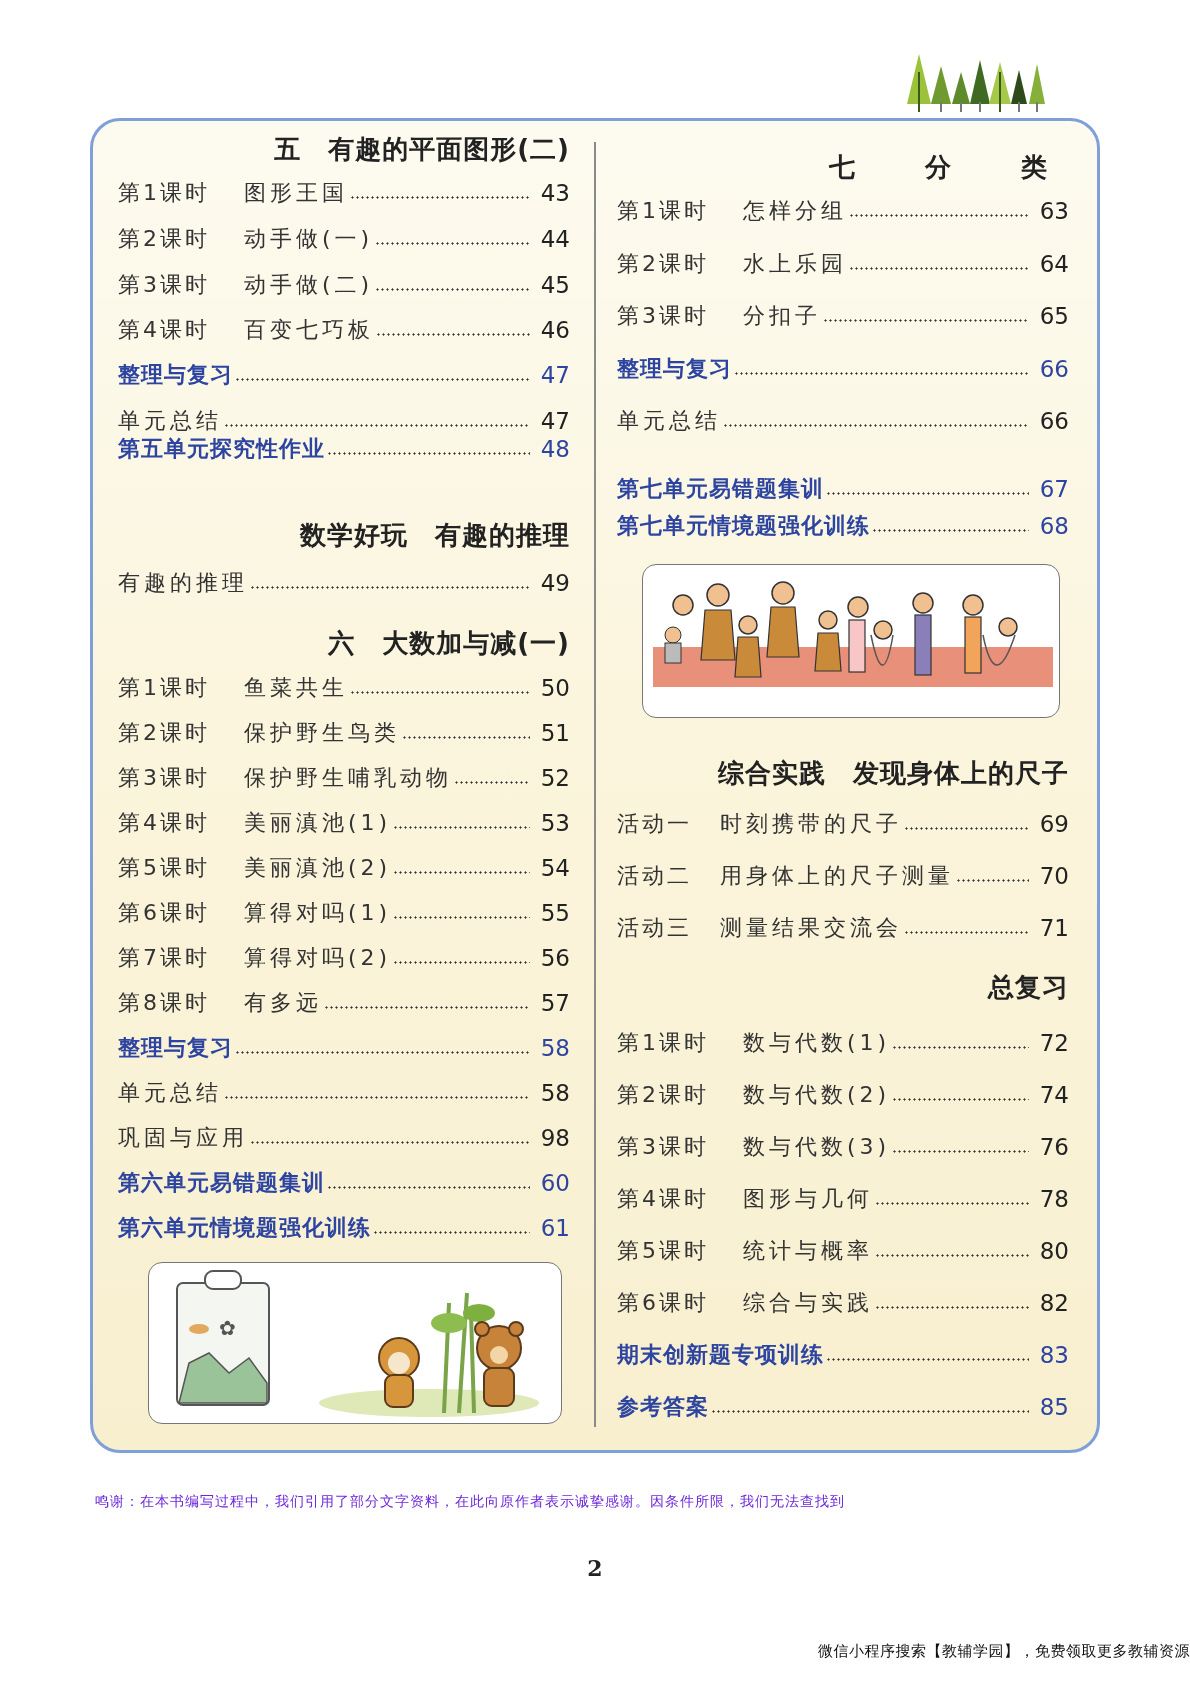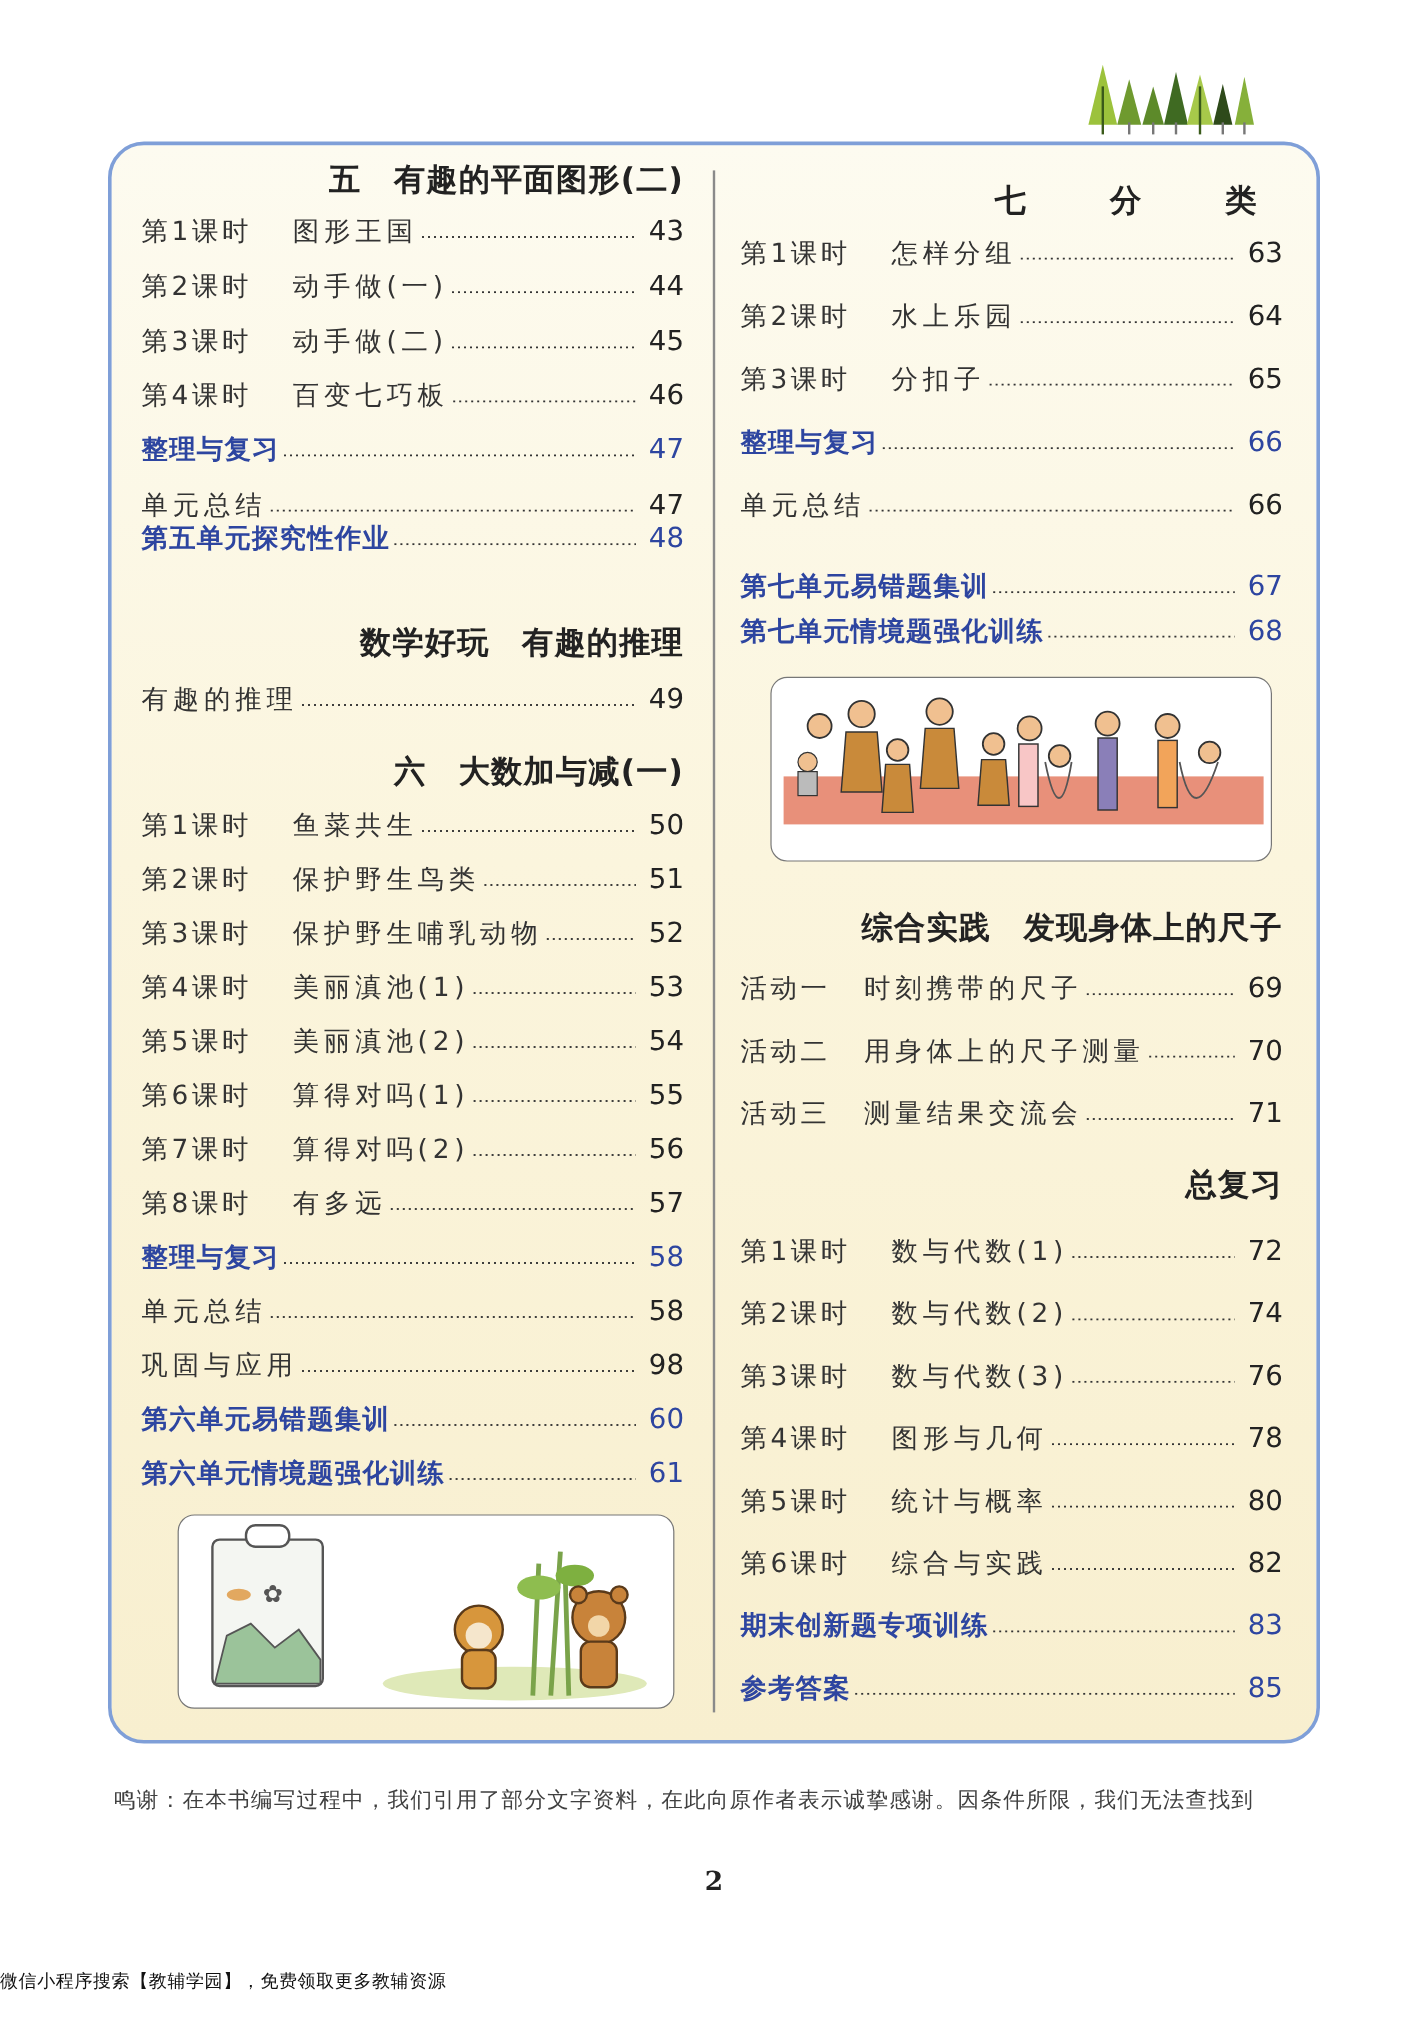--- a/index.html
+++ b/index.html
@@ -37,25 +37,25 @@
     background-size: 5px 3px; background-repeat: repeat-x;
   }
   .entry .page { font-size: 23px; color: #222; width: 34px; text-align: right; flex: none; }
   .entry.blue .title { color: #2d45a0; font-weight: bold; letter-spacing: 1px; }
   .entry.blue .page { color: #2d45a0; }
   .illus {
     position: absolute; background: #ffffff; border: 1.5px solid #777; border-radius: 14px; overflow: hidden;
   }
   .ack {
     position: absolute; left: 95px; top: 1482px; width: 1010px;
-    font-size: 18px; line-height: 38px; color: #404040; letter-spacing: 1px;
+    font-size: 14px; line-height: 38px; color: #6d28d9; letter-spacing: 1px;
   }
   .page-number { position: absolute; left: 0; width: 1190px; top: 1555px; text-align: center;
     font-family: "DejaVu Serif", "Liberation Serif", serif; font-weight: bold; font-size: 22px; color: #222; }
-  .watermark { position: absolute; left: 0; width: 1190px; top: 1642px; text-align: left;
+  .watermark { position: absolute; left: 0; width: 1190px; top: 1642px; text-align: right;
     font-size: 15px; color: #111; letter-spacing: 0.5px; }
 </style>
 </head>
 <body>
 
 <svg class="trees" viewBox="0 0 150 62">
   <g>
     <polygon points="14,2 2,52 26,52" fill="#9cc23c"></polygon>
       <rect x="13" y="20" width="2" height="40" fill="#3a5a1a"></rect>
     <polygon points="36,14 26,52 46,52" fill="#6f9a2f"></polygon>

